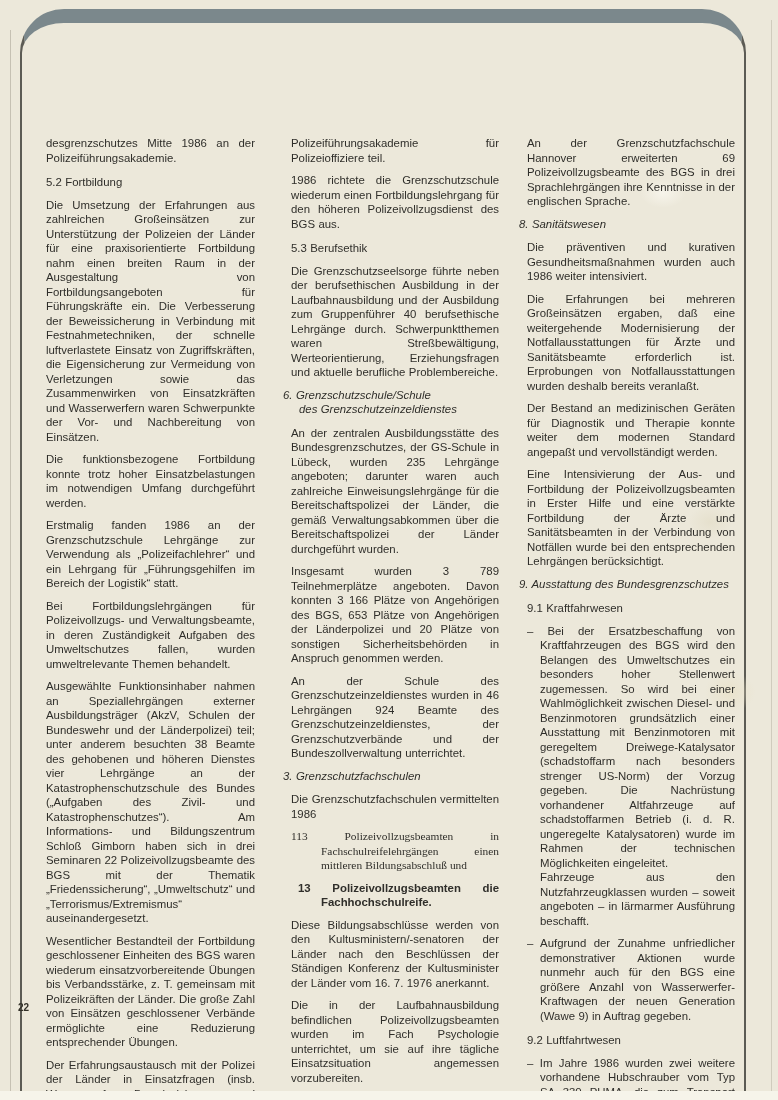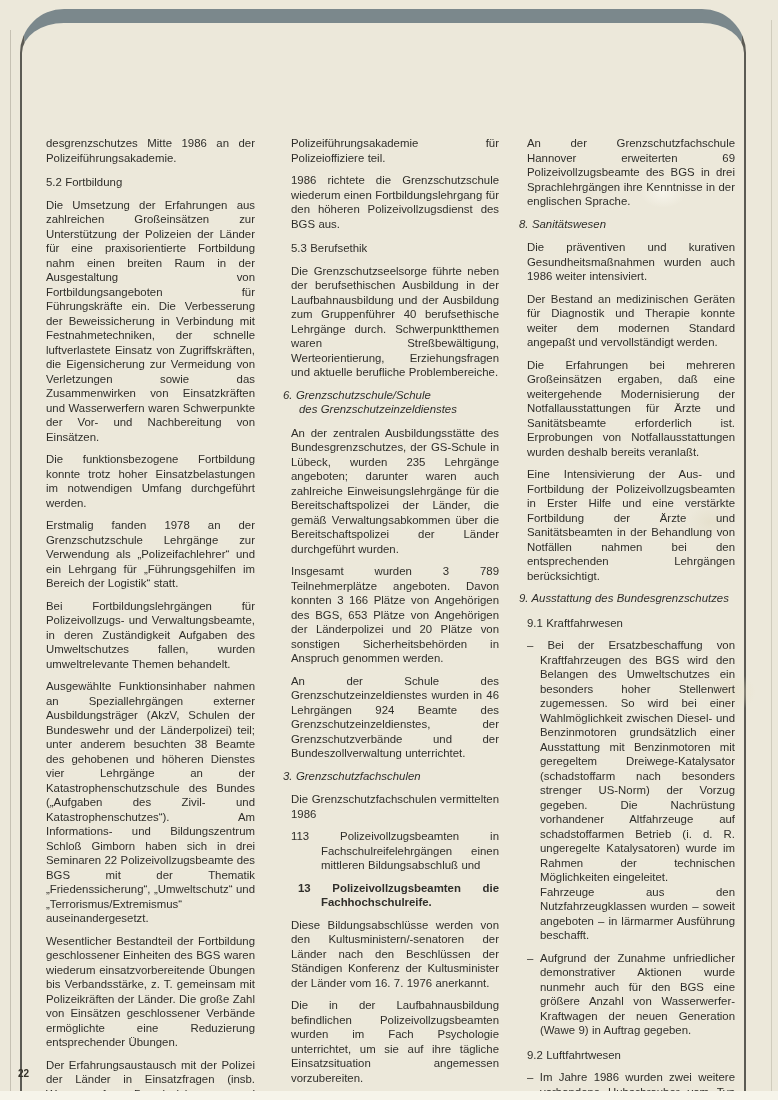--- a/index.html
+++ b/index.html
@@ -61,45 +61,45 @@
 
   .blk{margin:8px;}
   .p{text-align:justify;}
   .h{margin-top:10px;}
   .hi{
     font-style:italic;
     margin:7px 0 9px;
     padding-left:16px;text-indent:-16px;
     white-space:pre-line;
   }
-  .ln3{padding-left:30px;text-indent:-30px;text-align:justify;}
+  .ln3{padding-left:30px;text-indent:-30px;text-align:justify;font-family:Liberation Serif, serif;}
   .ln2{padding-left:30px;text-indent:-23px;text-align:justify;font-weight:bold;}
   .ld{padding-left:13px;text-indent:-13px;text-align:justify;white-space:pre-line;}
 
   .page-number{
-    position:absolute;left:18px;top:1068px;
+    position:absolute;left:18px;top:1002px;
     font-size:10px;font-weight:bold;color:#333129;
   }
 </style>
 </head>
 <body>
 
 <div class="frame"></div>
 <div class="scan-left-edge"></div>
 <div class="scan-right-edge"></div>
 <div class="stain s1"></div>
 <div class="stain s2"></div>
 <div class="stain s3"></div>
 
 <div class="col col-0">
     <div class="blk p">desgrenzschutzes Mitte 1986 an der Polizeiführungsakademie.</div>
     <div class="blk h">5.2 Fortbildung</div>
     <div class="blk p">Die Umsetzung der Erfahrungen aus zahlreichen Großeinsätzen zur Unterstützung der Polizeien der Länder für eine praxisorientierte Fortbildung nahm einen breiten Raum in der Ausgestaltung von Fortbildungsangeboten für Führungskräfte ein. Die Verbesserung der Beweissicherung in Verbindung mit Festnahmetechniken, der schnelle luftverlastete Einsatz von Zugriffskräften, die Eigensicherung zur Vermeidung von Verletzungen sowie das Zusammenwirken von Einsatzkräften und Wasserwerfern waren Schwerpunkte der Vor- und Nachbereitung von Einsätzen.</div>
     <div class="blk p">Die funktionsbezogene Fortbildung konnte trotz hoher Einsatzbelastungen im notwendigen Umfang durchgeführt werden.</div>
-    <div class="blk p">Erstmalig fanden 1978 an der Grenzschutzschule Lehrgänge zur Verwendung als „Polizeifachlehrer“ und ein Lehrgang für „Führungsgehilfen im Bereich der Logistik“ statt.</div>
+    <div class="blk p">Erstmalig fanden 1986 an der Grenzschutzschule Lehrgänge zur Verwendung als „Polizeifachlehrer“ und ein Lehrgang für „Führungsgehilfen im Bereich der Logistik“ statt.</div>
     <div class="blk p">Bei Fortbildungslehrgängen für Polizeivollzugs- und Verwaltungsbeamte, in deren Zuständigkeit Aufgaben des Umweltschutzes fallen, wurden umweltrelevante Themen behandelt.</div>
     <div class="blk p">Ausgewählte Funktionsinhaber nahmen an Speziallehrgängen externer Ausbildungsträger (AkzV, Schulen der Bundeswehr und der Länderpolizei) teil; unter anderem besuchten 38 Beamte des gehobenen und höheren Dienstes vier Lehrgänge an der Katastrophenschutzschule des Bundes („Aufgaben des Zivil- und Katastrophenschutzes“). Am Informations- und Bildungszentrum Schloß Gimborn haben sich in drei Seminaren 22 Polizeivollzugsbeamte des BGS mit der Thematik „Friedenssicherung“, „Umweltschutz“ und „Terrorismus/Extremismus“ auseinandergesetzt.</div>
     <div class="blk p">Wesentlicher Bestandteil der Fortbildung geschlossener Einheiten des BGS waren wiederum einsatzvorbereitende Übungen bis Verbandsstärke, z. T. gemeinsam mit Polizeikräften der Länder. Die große Zahl von Einsätzen geschlossener Verbände ermöglichte eine Reduzierung entsprechender Übungen.</div>
     <div class="blk p">Der Erfahrungsaustausch mit der Polizei der Länder in Einsatzfragen (insb. Wasserwerfer, Beweissicherung und Dokumentation) hat zur Vereinheitlichung beigetragen.</div>
     <div class="blk p">Die von der Polizeiführungsakademie Münster angebotenen 51 Veranstaltungen wurden von 184 Polizeivollzugsbeamten des gehobenen und höheren Dienstes besucht. Im Rahmen europäischer Zusammenarbeit nimmt der Bundesgrenzschutz auch an gemeinsamen internationalen Aus- und Fortbildungsprogrammen der</div>
   </div>
 <div class="col col-1">
     <div class="blk p">Polizeiführungsakademie für Polizeioffiziere teil.</div>
     <div class="blk p">1986 richtete die Grenzschutzschule wiederum einen Fortbildungslehrgang für den höheren Polizeivollzugsdienst des BGS aus.</div>
     <div class="blk h">5.3 Berufsethik</div>
@@ -114,23 +114,23 @@
     <div class="blk ln3">113 Polizeivollzugsbeamten in Fachschulreifelehrgängen einen mittleren Bildungsabschluß und</div>
     <div class="blk ln2">13 Polizeivollzugsbeamten die Fachhochschulreife.</div>
     <div class="blk p">Diese Bildungsabschlüsse werden von den Kultusministern/-senatoren der Länder nach den Beschlüssen der Ständigen Konferenz der Kultusminister der Länder vom 16. 7. 1976 anerkannt.</div>
     <div class="blk p">Die in der Laufbahnausbildung befindlichen Polizeivollzugsbeamten wurden im Fach Psychologie unterrichtet, um sie auf ihre tägliche Einsatzsituation angemessen vorzubereiten.</div>
     <div class="blk p">1 601 Polizeivollzugsbeamte nahmen erfolgreich am Unterricht in Maschinenschreiben teil und wurden damit auf ihren Übertritt in die Polizei der Länder vorbereitet.</div>
   </div>
 <div class="col col-2">
     <div class="blk p">An der Grenzschutzfachschule Hannover erweiterten 69 Polizeivollzugsbeamte des BGS in drei Sprachlehrgängen ihre Kenntnisse in der englischen Sprache.</div>
     <div class="blk hi">8. Sanitätswesen</div>
     <div class="blk p">Die präventiven und kurativen Gesundheitsmaßnahmen wurden auch 1986 weiter intensiviert.</div>
+    <div class="blk p">Die Erfahrungen bei mehreren Großeinsätzen ergaben, daß eine weitergehende Modernisierung der Notfallausstattungen für Ärzte und Sanitätsbeamte erforderlich ist. Erprobungen von Notfallausstattungen wurden deshalb bereits veranlaßt.</div>
     <div class="blk p">Der Bestand an medizinischen Geräten für Diagnostik und Therapie konnte weiter dem modernen Standard angepaßt und vervollständigt werden.</div>
-    <div class="blk p">Die Erfahrungen bei mehreren Großeinsätzen ergaben, daß eine weitergehende Modernisierung der Notfallausstattungen für Ärzte und Sanitätsbeamte erforderlich ist. Erprobungen von Notfallausstattungen wurden deshalb bereits veranlaßt.</div>
-    <div class="blk p">Eine Intensivierung der Aus- und Fortbildung der Polizeivollzugsbeamten in Erster Hilfe und eine verstärkte Fortbildung der Ärzte und Sanitätsbeamten in der Behandlung von Notfällen nahmen bei den entsprechenden Lehrgängen berücksichtigt.</div>
+    <div class="blk p">Eine Intensivierung der Aus- und Fortbildung der Polizeivollzugsbeamten in Erster Hilfe und eine verstärkte Fortbildung der Ärzte und Sanitätsbeamten in der Verbindung von Notfällen wurde bei den entsprechenden Lehrgängen berücksichtigt.</div>
     <div class="blk hi">9. Ausstattung des Bundesgrenzschutzes</div>
     <div class="blk h">9.1 Kraftfahrwesen</div>
     <div class="blk ld">– Bei der Ersatzbeschaffung von Kraftfahrzeugen des BGS wird den Belangen des Umweltschutzes ein besonders hoher Stellenwert zugemessen. So wird bei einer Wahlmöglichkeit zwischen Diesel- und Benzinmotoren grundsätzlich einer Ausstattung mit Benzinmotoren mit geregeltem Dreiwege-Katalysator (schadstoffarm nach besonders strenger US-Norm) der Vorzug gegeben. Die Nachrüstung vorhandener Altfahrzeuge auf schadstoffarmen Betrieb (i. d. R. ungeregelte Katalysatoren) wurde im Rahmen der technischen Möglichkeiten eingeleitet.
 Fahrzeuge aus den Nutzfahrzeugklassen wurden – soweit angeboten – in lärmarmer Ausführung beschafft.</div>
     <div class="blk ld">– Aufgrund der Zunahme unfriedlicher demonstrativer Aktionen wurde nunmehr auch für den BGS eine größere Anzahl von Wasserwerfer-Kraftwagen der neuen Generation (Wawe 9) in Auftrag gegeben.</div>
     <div class="blk h">9.2 Luftfahrtwesen</div>
     <div class="blk ld">– Im Jahre 1986 wurden zwei weitere vorhandene Hubschrauber vom Typ SA 330 PUMA, die zum Transport sicherheitsgefährdeter Persönlichkeiten – insbesondere von Staatsgästen – eingesetzt werden, mit einem schallgedämpften Passagierraum und weiterer, der Flugsicherheit bei Flügen nach Instrumentenflugregeln dienender Ausrüstung ausgestattet.</div>
   </div>
 
 <div class="page-number">22</div>

